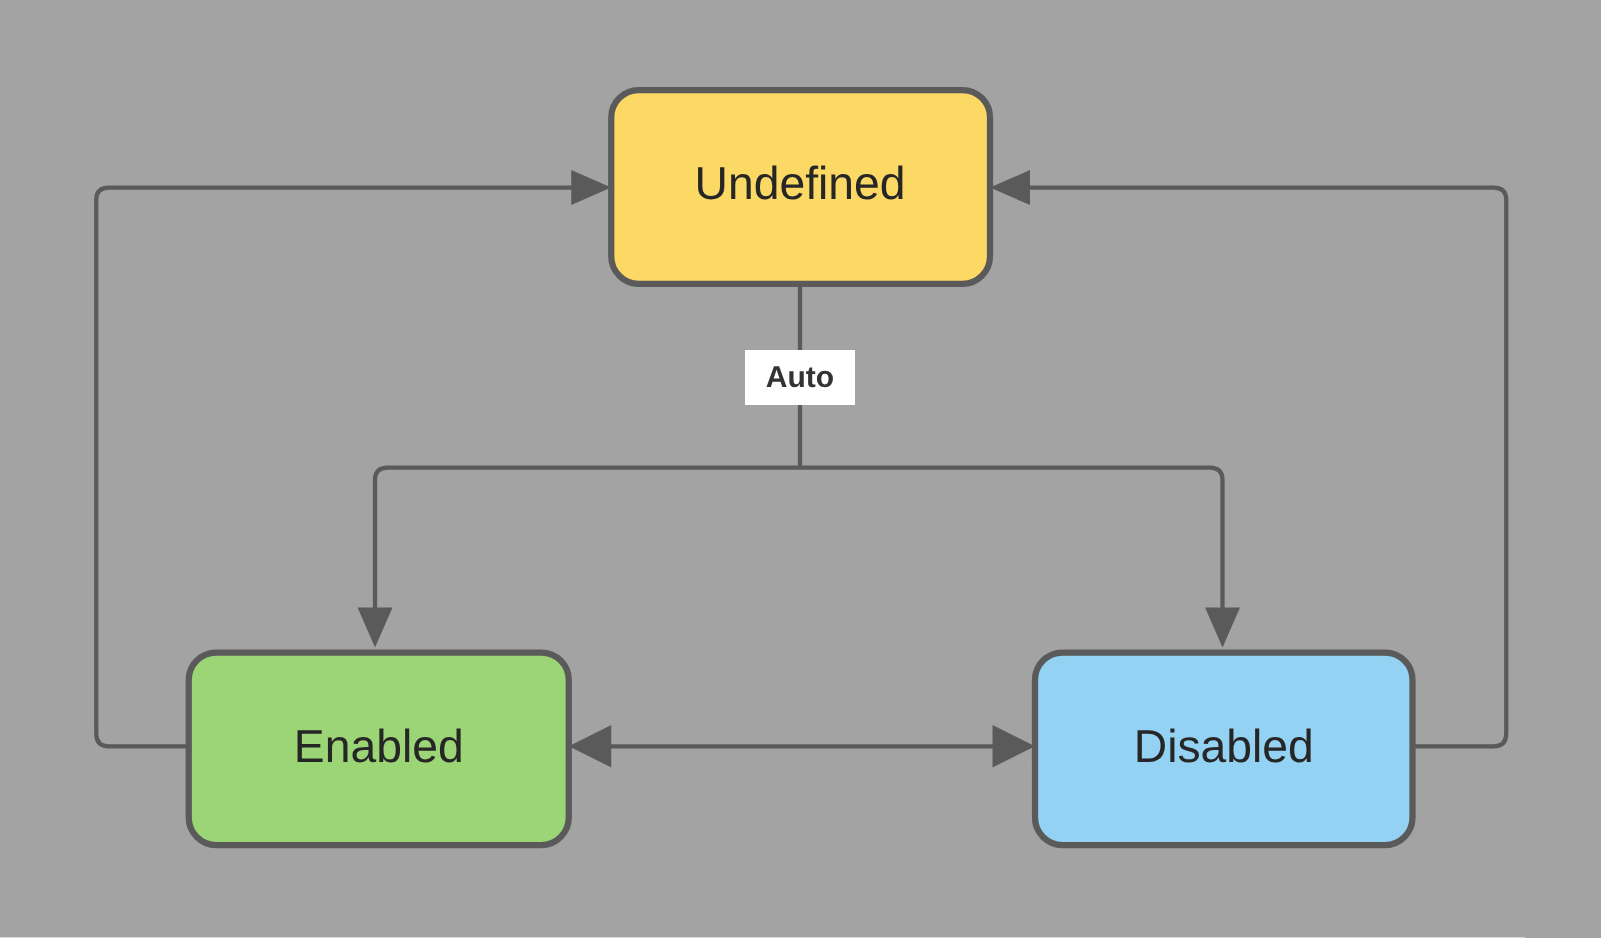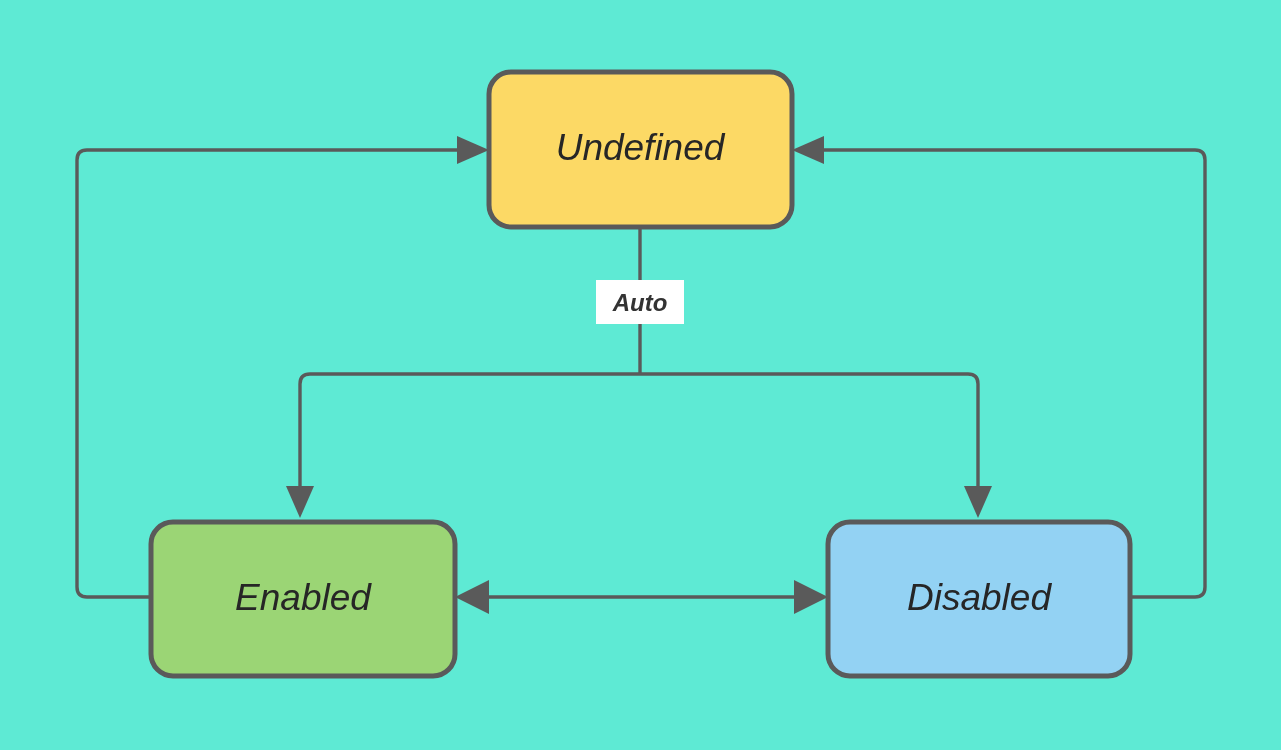--- a/index.html
+++ b/index.html
@@ -7,23 +7,22 @@
     padding: 0;
     background: #ffffff;
   }
   body {
     font-family: "Liberation Sans", sans-serif;
   }
   #canvas {
     position: relative;
     width: 1281px;
     height: 750px;
-    background: #5eead4;
+    background: #a3a3a3;
     overflow: hidden;
-    font-style: italic;
   }
   #diagram-svg {
     position: absolute;
     left: 0;
     top: 0;
     width: 1281px;
     height: 750px;
   }
   .node-label {
     font-family: "Liberation Sans", sans-serif;

